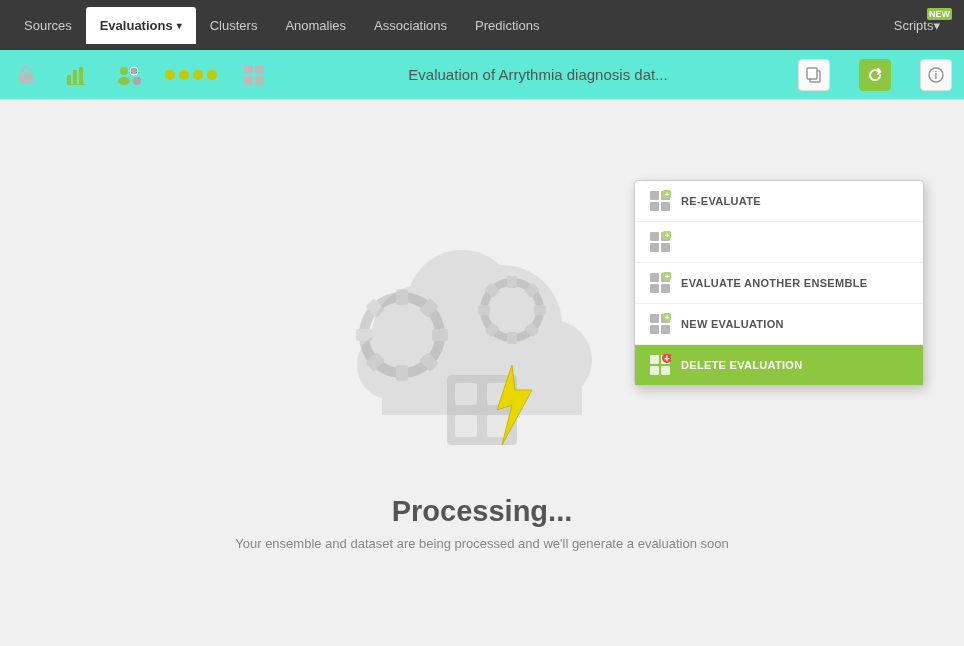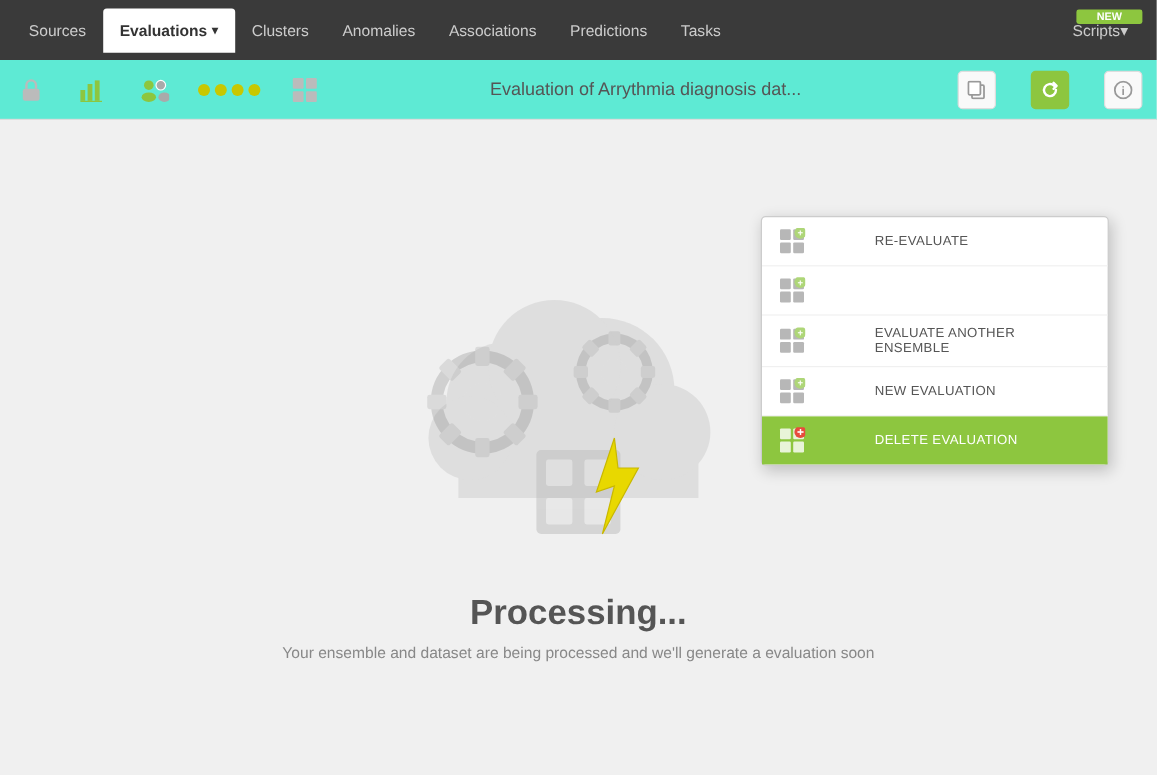--- a/index.html
+++ b/index.html
@@ -43,21 +43,21 @@
       display: flex;
       align-items: center;
       cursor: pointer;
       position: relative;
     }
     .new-badge {
       background: #8dc63f;
       color: #fff;
       font-size: 9px;
       font-weight: bold;
-      padding: 1px 17px;
+      padding: 1px 2px;
       border-radius: 2px;
       position: absolute;
       top: 8px;
       right: 2px;
     }
 
     
     .toolbar {
       background: #5eead4;
       height: 50px;
@@ -178,24 +178,23 @@
     .di-icon {
       width: 22px;
       height: 22px;
       flex-shrink: 0;
       opacity: 0.7;
     }
     .dropdown-item.active .di-icon {
       opacity: 1;
     }
     .di-label {
-      font-weight: 400;
+      font-weight: 700;
       letter-spacing: 0.3px;
       font-size: 11px;
-      margin-left: 48px;
     }
   </style>
 </head>
 <body>
 
 <nav class="top-nav">
   <div class="nav-item">
     <span>Sources</span>
   </div>
   <div class="nav-item active">
@@ -206,23 +205,20 @@
     <span>Clusters</span>
   </div>
   <div class="nav-item">
     <span>Anomalies</span>
   </div>
   <div class="nav-item">
     <span>Associations</span>
   </div>
   <div class="nav-item">
     <span>Predictions</span>
-  </div>
-  <div class="nav-item">
-    <span>Tasks</span>
   </div>
   <div class="nav-spacer"></div>
   <div class="nav-scripts">
     <span>Scripts</span>
     <span class="dropdown-arrow">▾</span>
     <span class="new-badge">NEW</span>
   </div>
 </nav>
 
 <div class="toolbar">

